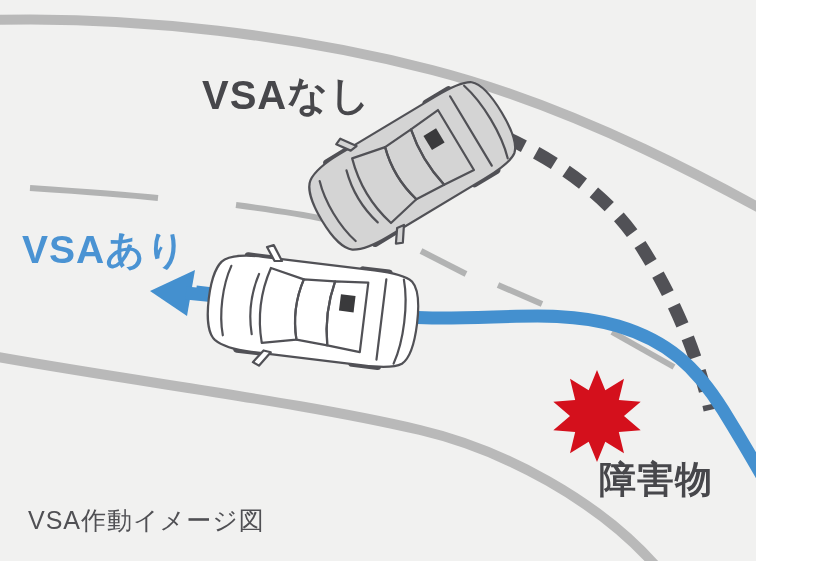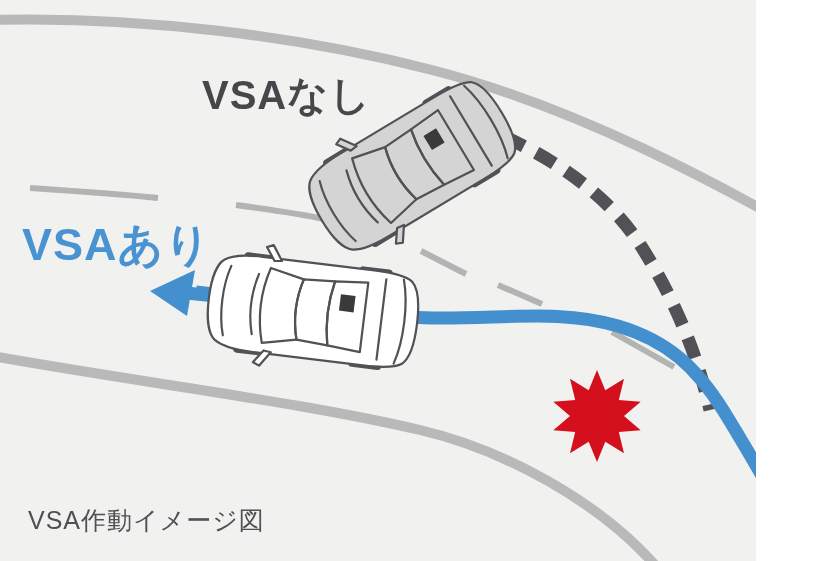--- a/index.html
+++ b/index.html
@@ -18,21 +18,21 @@
   .label{
     position:absolute;
     line-height:1;
     white-space:nowrap;
     font-weight:bold;
     color:var(--text,#47474b);
     letter-spacing:1px;
     user-select:none;
   }
   .label-without{left:202px;top:75px;font-size:40px;}
-  .label-with{left:22px;top:222px;font-size:45px;color:var(--blue-text,#4a93d3);}
+  .label-with{left:22px;top:230px;font-size:39px;color:var(--blue-text,#4a93d3);}
   .label-obstacle{left:599px;top:461px;font-size:37px;}
   .caption{
     position:absolute;
     left:28px;top:504px;
     font-size:25px;
     font-weight:400;
     color:var(--caption-color,#505054);
     letter-spacing:1px;
     white-space:nowrap;
   }
@@ -94,14 +94,15 @@
     <path class="path-on" d="M186,293 L236,298"></path>
 
     <use href="#car-shape" style="--car-fill:var(--car-gray,#d4d4d4)" transform="translate(411,167) rotate(-121) scale(0.92)"></use>
     <use href="#car-shape" style="--car-fill:var(--car-white,#ffffff)" transform="translate(312,311) rotate(-83) scale(0.92)"></use>
 
     <polygon class="star" points="597,370 605.3,390.3 624,378.8 618.8,400.1 640.7,401.8 624,416 640.7,430.2 618.8,431.9 624,453.2 605.3,441.7 597,462 588.7,441.7 570,453.2 575.2,431.9 553.3,430.2 570,416 553.3,401.8 575.2,400.1 570,378.8 588.7,390.3"></polygon>
   </svg>
 
   <div class="label label-without">VSAなし</div>
   <div class="label label-with">VSAあり</div>
+  <div class="label label-obstacle">障害物</div>
   <div class="caption">VSA作動イメージ図</div>
 </div>
 
 </body></html>

